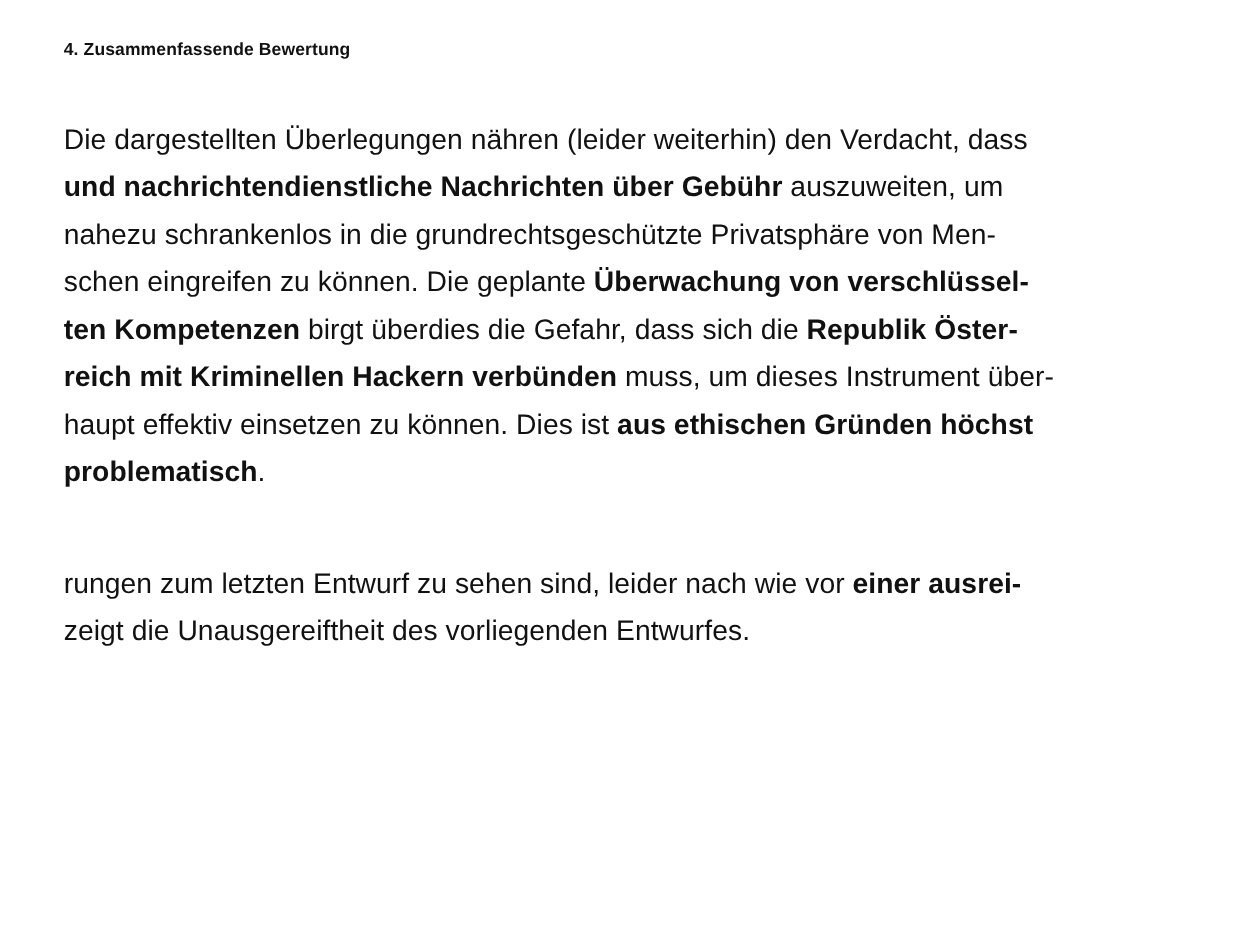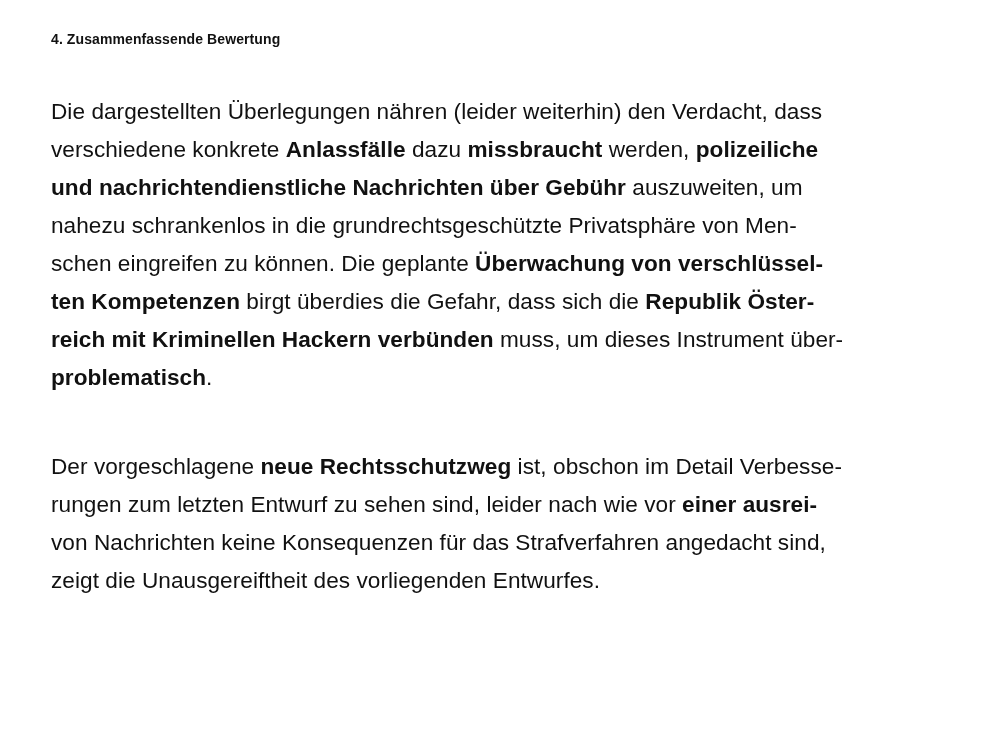--- a/index.html
+++ b/index.html
@@ -48,27 +48,25 @@
     #para1 { top: 93px; }
     #para2 { top: 448px; }
   </style>
 </head>
 <body>
 
 <div class="page">
   <div class="heading">4. Zusammenfassende Bewertung</div>
   <div class="para" id="para1">
       <div class="line"><span>Die dargestellten Überlegungen nähren (leider weiterhin) den Verdacht, dass</span></div>
-      <div class="line"><span>verschiedene konkrete </span><b>Anlassfälle</b><span> dazu </span><b>missbraucht</b><span> werden, </span><b>polizeiliche</b></div>
       <div class="line"><b>und nachrichtendienstliche Nachrichten über Gebühr</b><span> auszuweiten, um</span></div>
       <div class="line"><span>nahezu schrankenlos in die grundrechtsgeschützte Privatsphäre von Men-</span></div>
       <div class="line"><span>schen eingreifen zu können. Die geplante </span><b>Überwachung von verschlüssel-</b></div>
       <div class="line"><b>ten Kompetenzen</b><span> birgt überdies die Gefahr, dass sich die </span><b>Republik Öster-</b></div>
       <div class="line"><b>reich mit Kriminellen Hackern verbünden</b><span> muss, um dieses Instrument über-</span></div>
+      <div class="line"><span>haupt effektiv einsetzen zu können. Dies ist </span><b>aus ethischen Gründen höchst</b></div>
       <div class="line"><b>problematisch</b><span>.</span></div>
     </div>
   <div class="para" id="para2">
-      <div class="line"><span>Der vorgeschlagene </span><b>neue Rechtsschutzweg</b><span> ist, obschon im Detail Verbesse-</span></div>
       <div class="line"><span>rungen zum letzten Entwurf zu sehen sind, leider nach wie vor </span><b>einer ausrei-</b></div>
-      <div class="line"><span>von Nachrichten keine Konsequenzen für das Strafverfahren angedacht sind,</span></div>
       <div class="line"><span>zeigt die Unausgereiftheit des vorliegenden Entwurfes.</span></div>
     </div>
 </div>
 
 </body></html>

